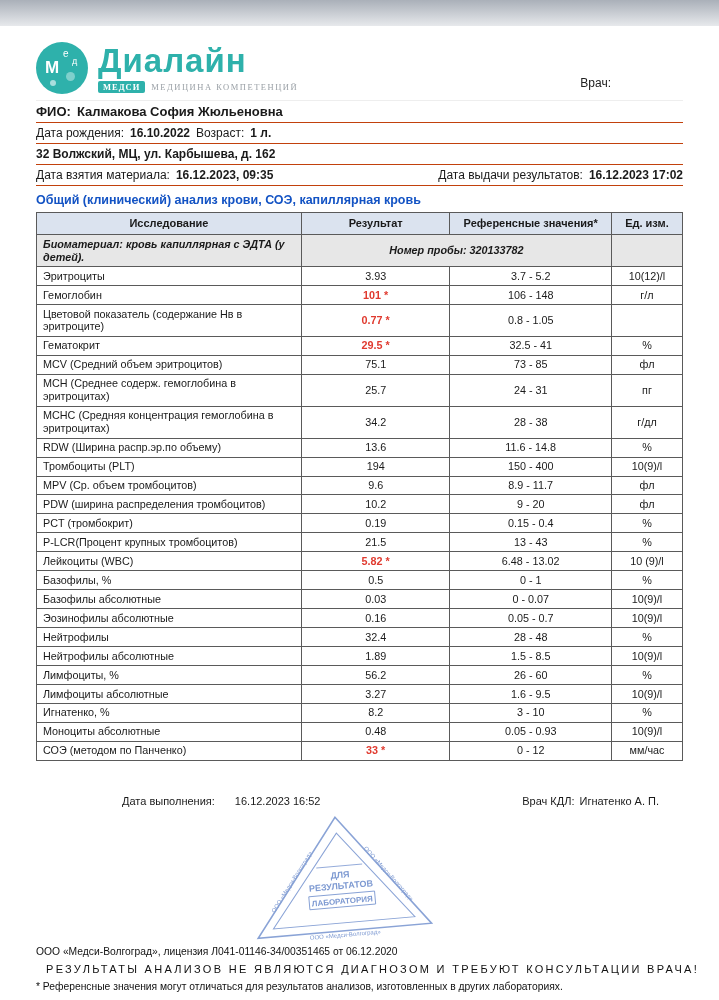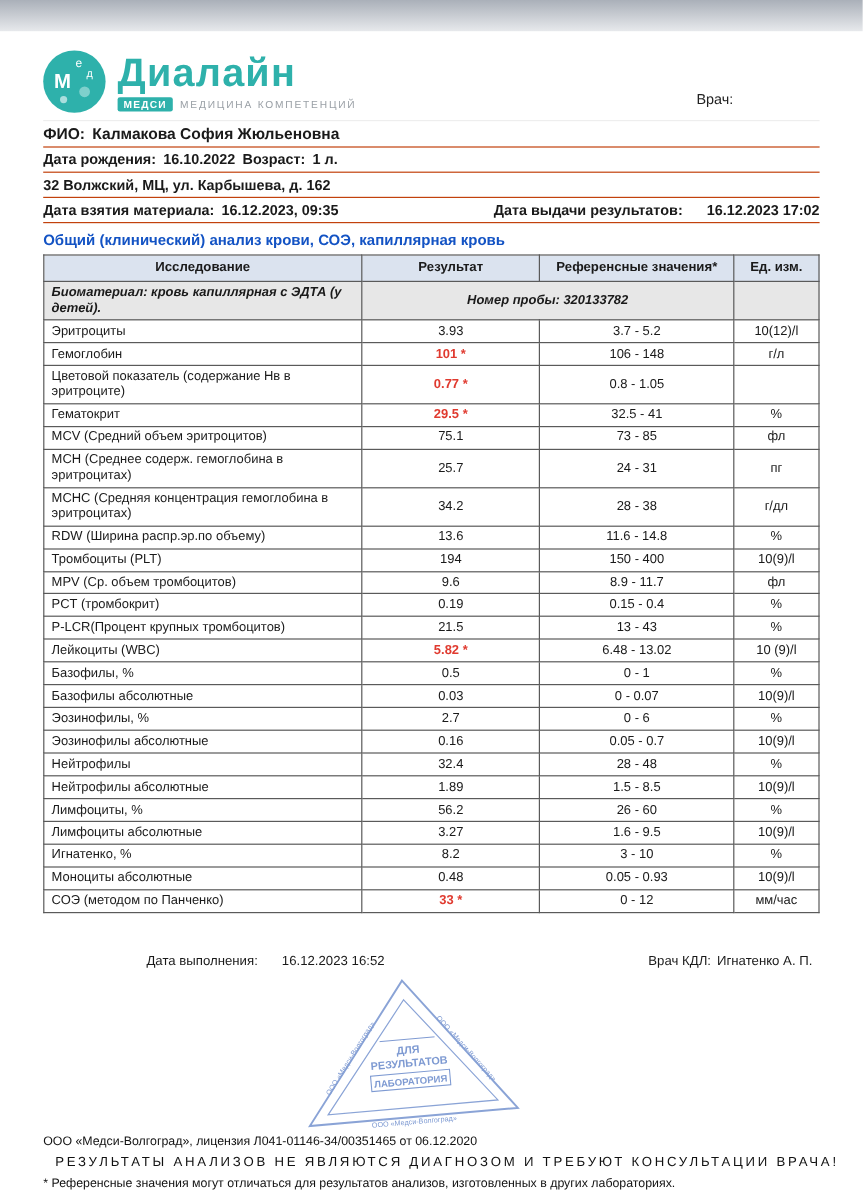--- a/index.html
+++ b/index.html
@@ -15,55 +15,55 @@
   
   .top-row{display:flex;align-items:flex-end;justify-content:space-between;padding:10px 0 6px 0;}
   .logo{display:flex;align-items:center;gap:10px;}
   .logo-circle{position:relative;width:52px;height:52px;border-radius:50%;background:var(--teal);flex:0 0 auto;}
   .logo-circle .l-m{position:absolute;left:9px;top:16px;color:#fff;font-weight:bold;font-size:17px;}
   .logo-circle .l-e{position:absolute;left:27px;top:6px;color:#fff;font-size:10px;}
   .logo-circle .l-d{position:absolute;left:36px;top:14px;color:#fff;font-size:9px;}
   .logo-circle .l-dot1{position:absolute;left:30px;top:30px;width:9px;height:9px;border-radius:50%;background:#7fd0cc;}
   .logo-circle .l-dot2{position:absolute;left:14px;top:38px;width:6px;height:6px;border-radius:50%;background:#a9dedd;}
   .brand{color:var(--teal);font-size:33px;font-weight:bold;letter-spacing:1px;line-height:1;}
-  .brand-sub{display:flex;align-items:center;gap:6px;margin-top:4px;}
+  .brand-sub{display:flex;align-items:center;gap:6px;margin-top:4px;font-family:Liberation Serif, serif;}
   .medsi-pill{background:var(--teal);color:#fff;font-size:8.5px;font-weight:bold;padding:1px 5px;border-radius:2px;letter-spacing:1px;}
   .tagline{color:#9aa0a6;font-size:8.5px;letter-spacing:1.5px;}
   .doctor{font-size:12px;color:#222;margin-right:72px;margin-bottom:4px;}
 
   
   .info{font-size:12px;}
   .info-line{padding:3px 0;border-bottom:1px solid #c2410c;display:flex;flex-wrap:wrap;column-gap:6px;align-items:baseline;}
   .info-line.first{border-top:1px solid #eee;}
-  .lbl{font-weight:bold;text-align:right;}
+  .lbl{font-weight:normal;text-align:right;}
   .val{font-weight:bold;}
   .fio{font-weight:bold;font-size:13px;}
   .dates-line{justify-content:flex-start;}
-  .dates-line .right-part{margin-left:auto;display:flex;gap:20px;align-items:baseline;}
+  .dates-line .right-part{margin-left:auto;display:flex;gap:6px;align-items:baseline;}
 
   .report-title{color:var(--title-blue);font-weight:bold;font-size:12.5px;padding:7px 0 5px 0;}
 
   
   table{width:100%;border-collapse:collapse;font-size:10.8px;line-height:1.2;}
   th,td{border:1px solid var(--border);padding:2.5px 6px;vertical-align:middle;}
   thead th{background:var(--header-bg);font-weight:bold;text-align:center;font-size:11px;padding:4px 4px;}
   .c-name{text-align:left;width:41%;}
   .c-center{text-align:center;}
   td.c-center{width:auto;}
   col.w-res{width:23%;} col.w-ref{width:25%;} col.w-unit{width:11%;}
   .bio-row td{background:var(--bio-bg);font-weight:bold;font-style:italic;font-size:10.8px;}
   .bio-row .bio-name{text-align:left;}
   .bio-row .bio-sample{text-align:center;}
   .flagged{color:var(--flag-red);font-weight:bold;}
 
   
   .exec-row{display:flex;align-items:baseline;font-size:11px;margin:34px 0 2px 0;}
   .exec-row .ex-label{margin-left:86px;}
   .exec-row .ex-value{margin-left:20px;}
-  .exec-row .ex-right{margin-left:auto;margin-right:6px;display:flex;gap:5px;}
+  .exec-row .ex-right{margin-left:auto;margin-right:24px;display:flex;gap:5px;}
 
   
   .stamp-wrap{display:flex;justify-content:center;margin:4px 0 6px 0;}
   .stamp{transform:rotate(-5deg);margin-left:-40px;}
 
   
   .footer{font-size:10.3px;line-height:1.45;color:#111;}
   .footer p{margin:2px 0;}
   .license{margin-bottom:4px;}
   .warning{font-weight:normal;font-size:11px;letter-spacing:2.3px;white-space:nowrap;margin:3px 0 4px 0;padding-left:10px;}
@@ -201,20 +201,26 @@
           <td class="c-center">150 - 400</td>
           <td class="c-center">10(9)/l</td>
         </tr>
         <tr>
           <td class="c-name">MPV (Ср. объем тромбоцитов)</td>
           <td class="c-center">9.6</td>
           <td class="c-center">8.9 - 11.7</td>
           <td class="c-center">фл</td>
         </tr>
         <tr>
+          <td class="c-name">PDW (ширина распределения тромбоцитов)</td>
+          <td class="c-center">10.2</td>
+          <td class="c-center">9 - 20</td>
+          <td class="c-center">фл</td>
+        </tr>
+        <tr>
           <td class="c-name">PCT (тромбокрит)</td>
           <td class="c-center">0.19</td>
           <td class="c-center">0.15 - 0.4</td>
           <td class="c-center">%</td>
         </tr>
         <tr>
           <td class="c-name">P-LCR(Процент крупных тромбоцитов)</td>
           <td class="c-center">21.5</td>
           <td class="c-center">13 - 43</td>
           <td class="c-center">%</td>
@@ -229,26 +235,20 @@
           <td class="c-name">Базофилы, %</td>
           <td class="c-center">0.5</td>
           <td class="c-center">0 - 1</td>
           <td class="c-center">%</td>
         </tr>
         <tr>
           <td class="c-name">Базофилы абсолютные</td>
           <td class="c-center">0.03</td>
           <td class="c-center">0 - 0.07</td>
           <td class="c-center">10(9)/l</td>
-        </tr>
-        <tr>
-          <td class="c-name">Эозинофилы, %</td>
-          <td class="c-center">2.7</td>
-          <td class="c-center">0 - 6</td>
-          <td class="c-center">%</td>
         </tr>
         <tr>
           <td class="c-name">Эозинофилы абсолютные</td>
           <td class="c-center">0.16</td>
           <td class="c-center">0.05 - 0.7</td>
           <td class="c-center">10(9)/l</td>
         </tr>
         <tr>
           <td class="c-name">Нейтрофилы</td>
           <td class="c-center">32.4</td>

